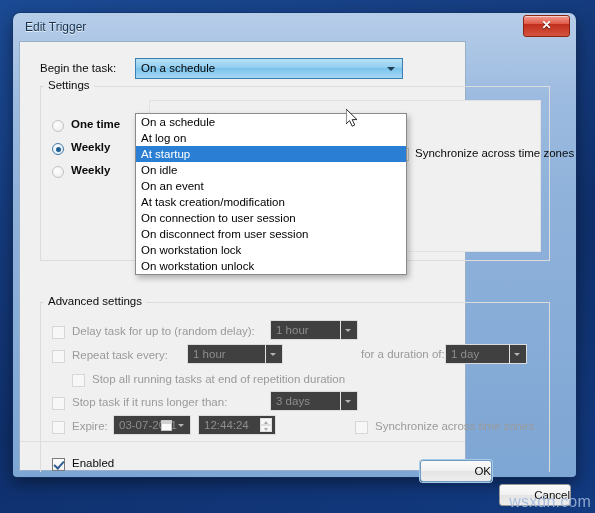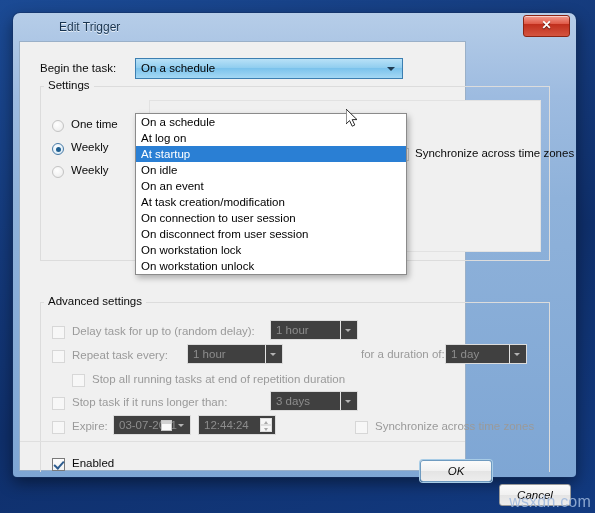--- a/index.html
+++ b/index.html
@@ -30,21 +30,20 @@
     border-radius: 7px 7px 4px 4px;
     background: linear-gradient(180deg, #b6cde8 0%, #9dbbe0 18%, #8fb2da 40%, #7ea6d4 100%);
     box-shadow: 0 0 0 1px rgba(20,50,100,.55), 0 6px 16px rgba(0,0,0,.45);
     padding: 0;
     box-sizing: border-box;
   }
   .titlebar {
     height: 28px;
     position: relative;
     border-radius: 7px 7px 0 0;
-    margin-left: 34px;
   }
   .title-text {
     position: absolute;
     left: 12px; top: 7px;
     font-size: 12px;
     color: #17334f;
     text-shadow: 0 1px 0 rgba(255,255,255,.75);
     white-space: nowrap;
   }
   .close-btn {
@@ -135,20 +134,21 @@
   }
   .radio-col {
     position: absolute;
     left: 32px; top: 74px;
     width: 92px;
   }
   .radio-row {
     position: relative;
     height: 23px;
     cursor: pointer;
+    font-weight: bold;
   }
   .radio {
     position: absolute;
     left: 0; top: 4px;
     width: 12px; height: 12px;
     border-radius: 50%;
     border: 1px solid #c3c3c3;
     background: radial-gradient(circle at 40% 35%, #ffffff 0%, #f2f2f2 60%, #e6e6e6 100%);
     box-sizing: border-box;
   }
@@ -289,25 +289,24 @@
     border-top: 1px solid #dfdfdf;
   }
   .btn {
     position: absolute;
     width: 72px; height: 22px;
     border: 1px solid #9a9a9a;
     border-radius: 3px;
     background: linear-gradient(180deg, #fbfbfb 0%, #f1f1f1 48%, #e4e4e4 50%, #ededed 100%);
     font-size: 11.5px;
     color: #0b0b0b;
-    text-align: center;
+    text-align: right;
     line-height: 21px;
     cursor: pointer;
     box-sizing: border-box;
-    font-style: italic;
   }
   .btn.default {
     border: 1px solid #6f9bc0;
     box-shadow: 0 0 0 1px #a8cce6;
   }
   .btn-ok { left: 400px; top: 418px; }
   .btn-cancel { left: 479px; top: 418px; margin-top: 24px; }
   
   .dropdown {
     position: absolute;

